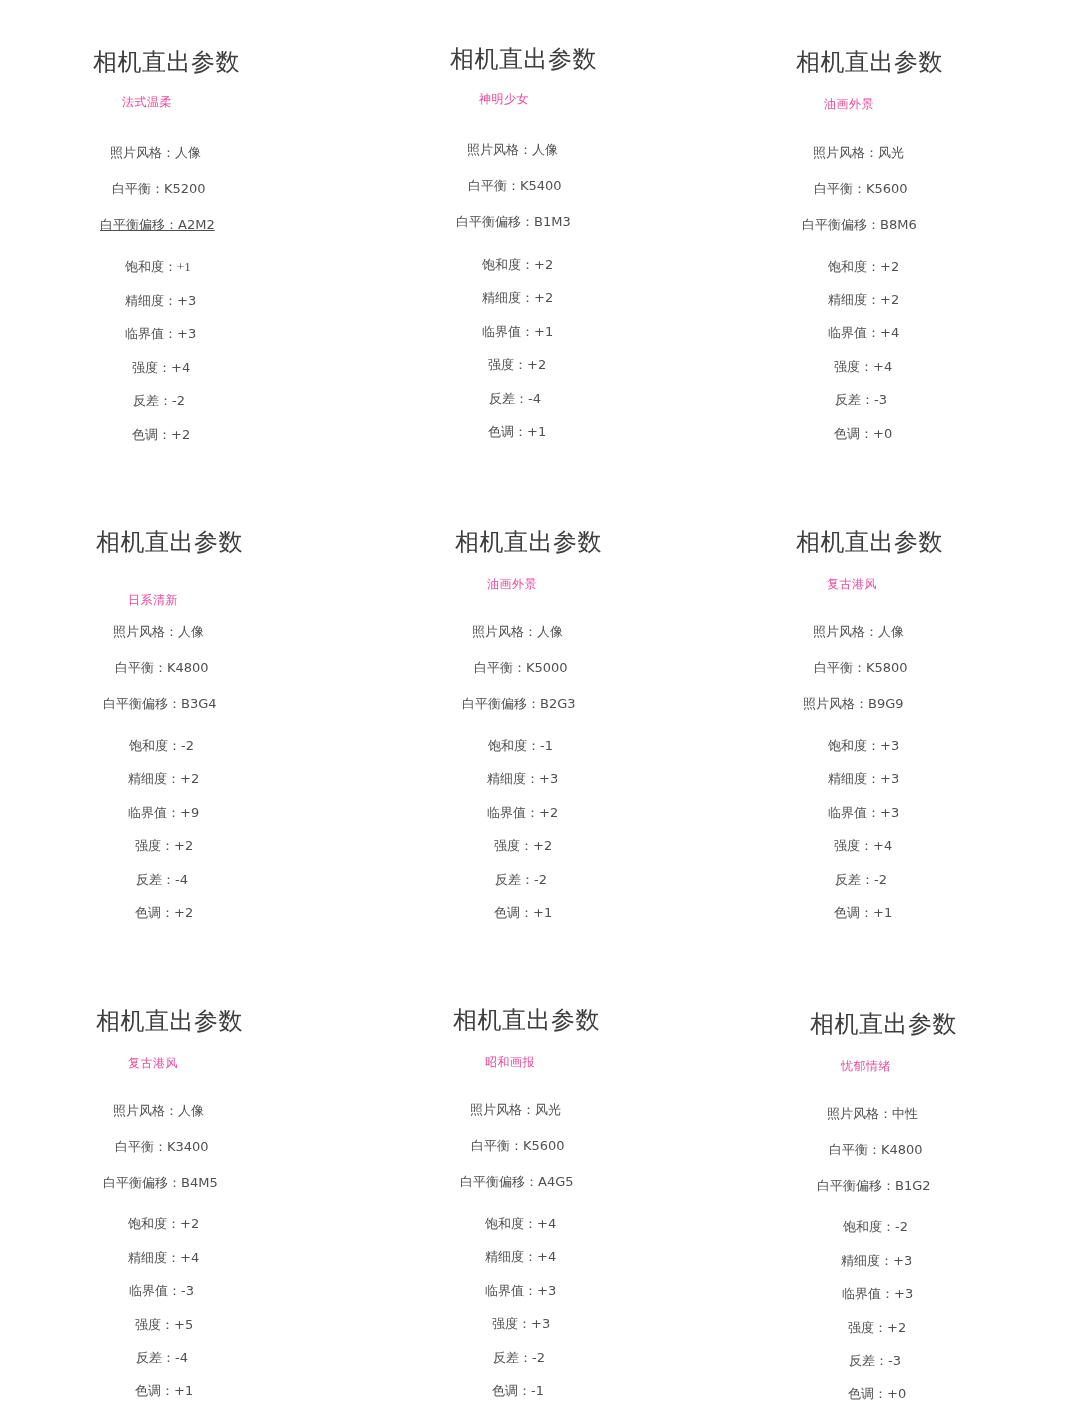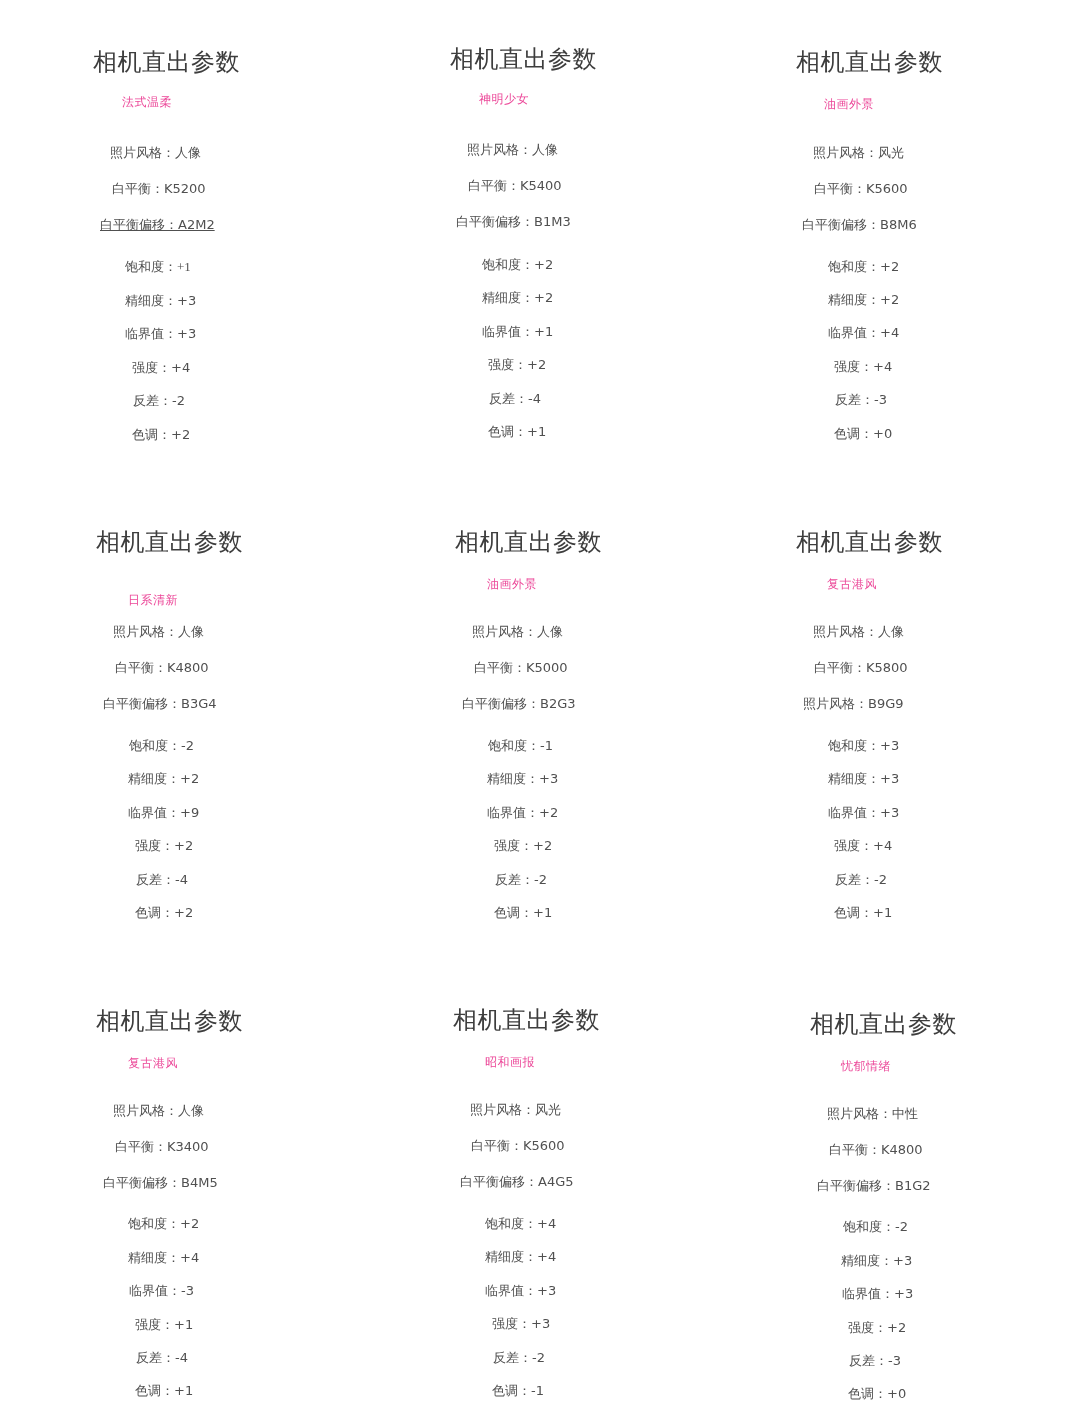--- a/index.html
+++ b/index.html
@@ -129,21 +129,21 @@
 
 <div class="card" style="left:0;top:0;">
   <div class="card-title" style="left:96px;top:1005px;">相机直出参数</div>
   <div class="card-subtitle" style="left:128px;top:1055px;">复古港风</div>
   <div class="param" style="left:113px;top:1102px;">照片风格：人像</div>
   <div class="param" style="left:115px;top:1138px;">白平衡：K3400</div>
   <div class="param" style="left:103px;top:1174px;text-align:right;">白平衡偏移：B4M5</div>
   <div class="param" style="left:128px;top:1215px;">饱和度：+2</div>
   <div class="param" style="left:128px;top:1249px;">精细度：+4</div>
   <div class="param" style="left:129px;top:1282px;">临界值：-3</div>
-  <div class="param" style="left:135px;top:1316px;">强度：+1</div>
+  <div class="param" style="left:135px;top:1316px;">强度：+5</div>
   <div class="param" style="left:136px;top:1349px;">反差：-4</div>
   <div class="param" style="left:135px;top:1382px;">色调：+1</div>
 </div>
 
 <div class="card" style="left:0;top:0;">
   <div class="card-title" style="left:453px;top:1004px;">相机直出参数</div>
   <div class="card-subtitle" style="left:485px;top:1054px;">昭和画报</div>
   <div class="param" style="left:470px;top:1101px;">照片风格：风光</div>
   <div class="param" style="left:471px;top:1137px;">白平衡：K5600</div>
   <div class="param" style="left:460px;top:1173px;">白平衡偏移：A4G5</div>

